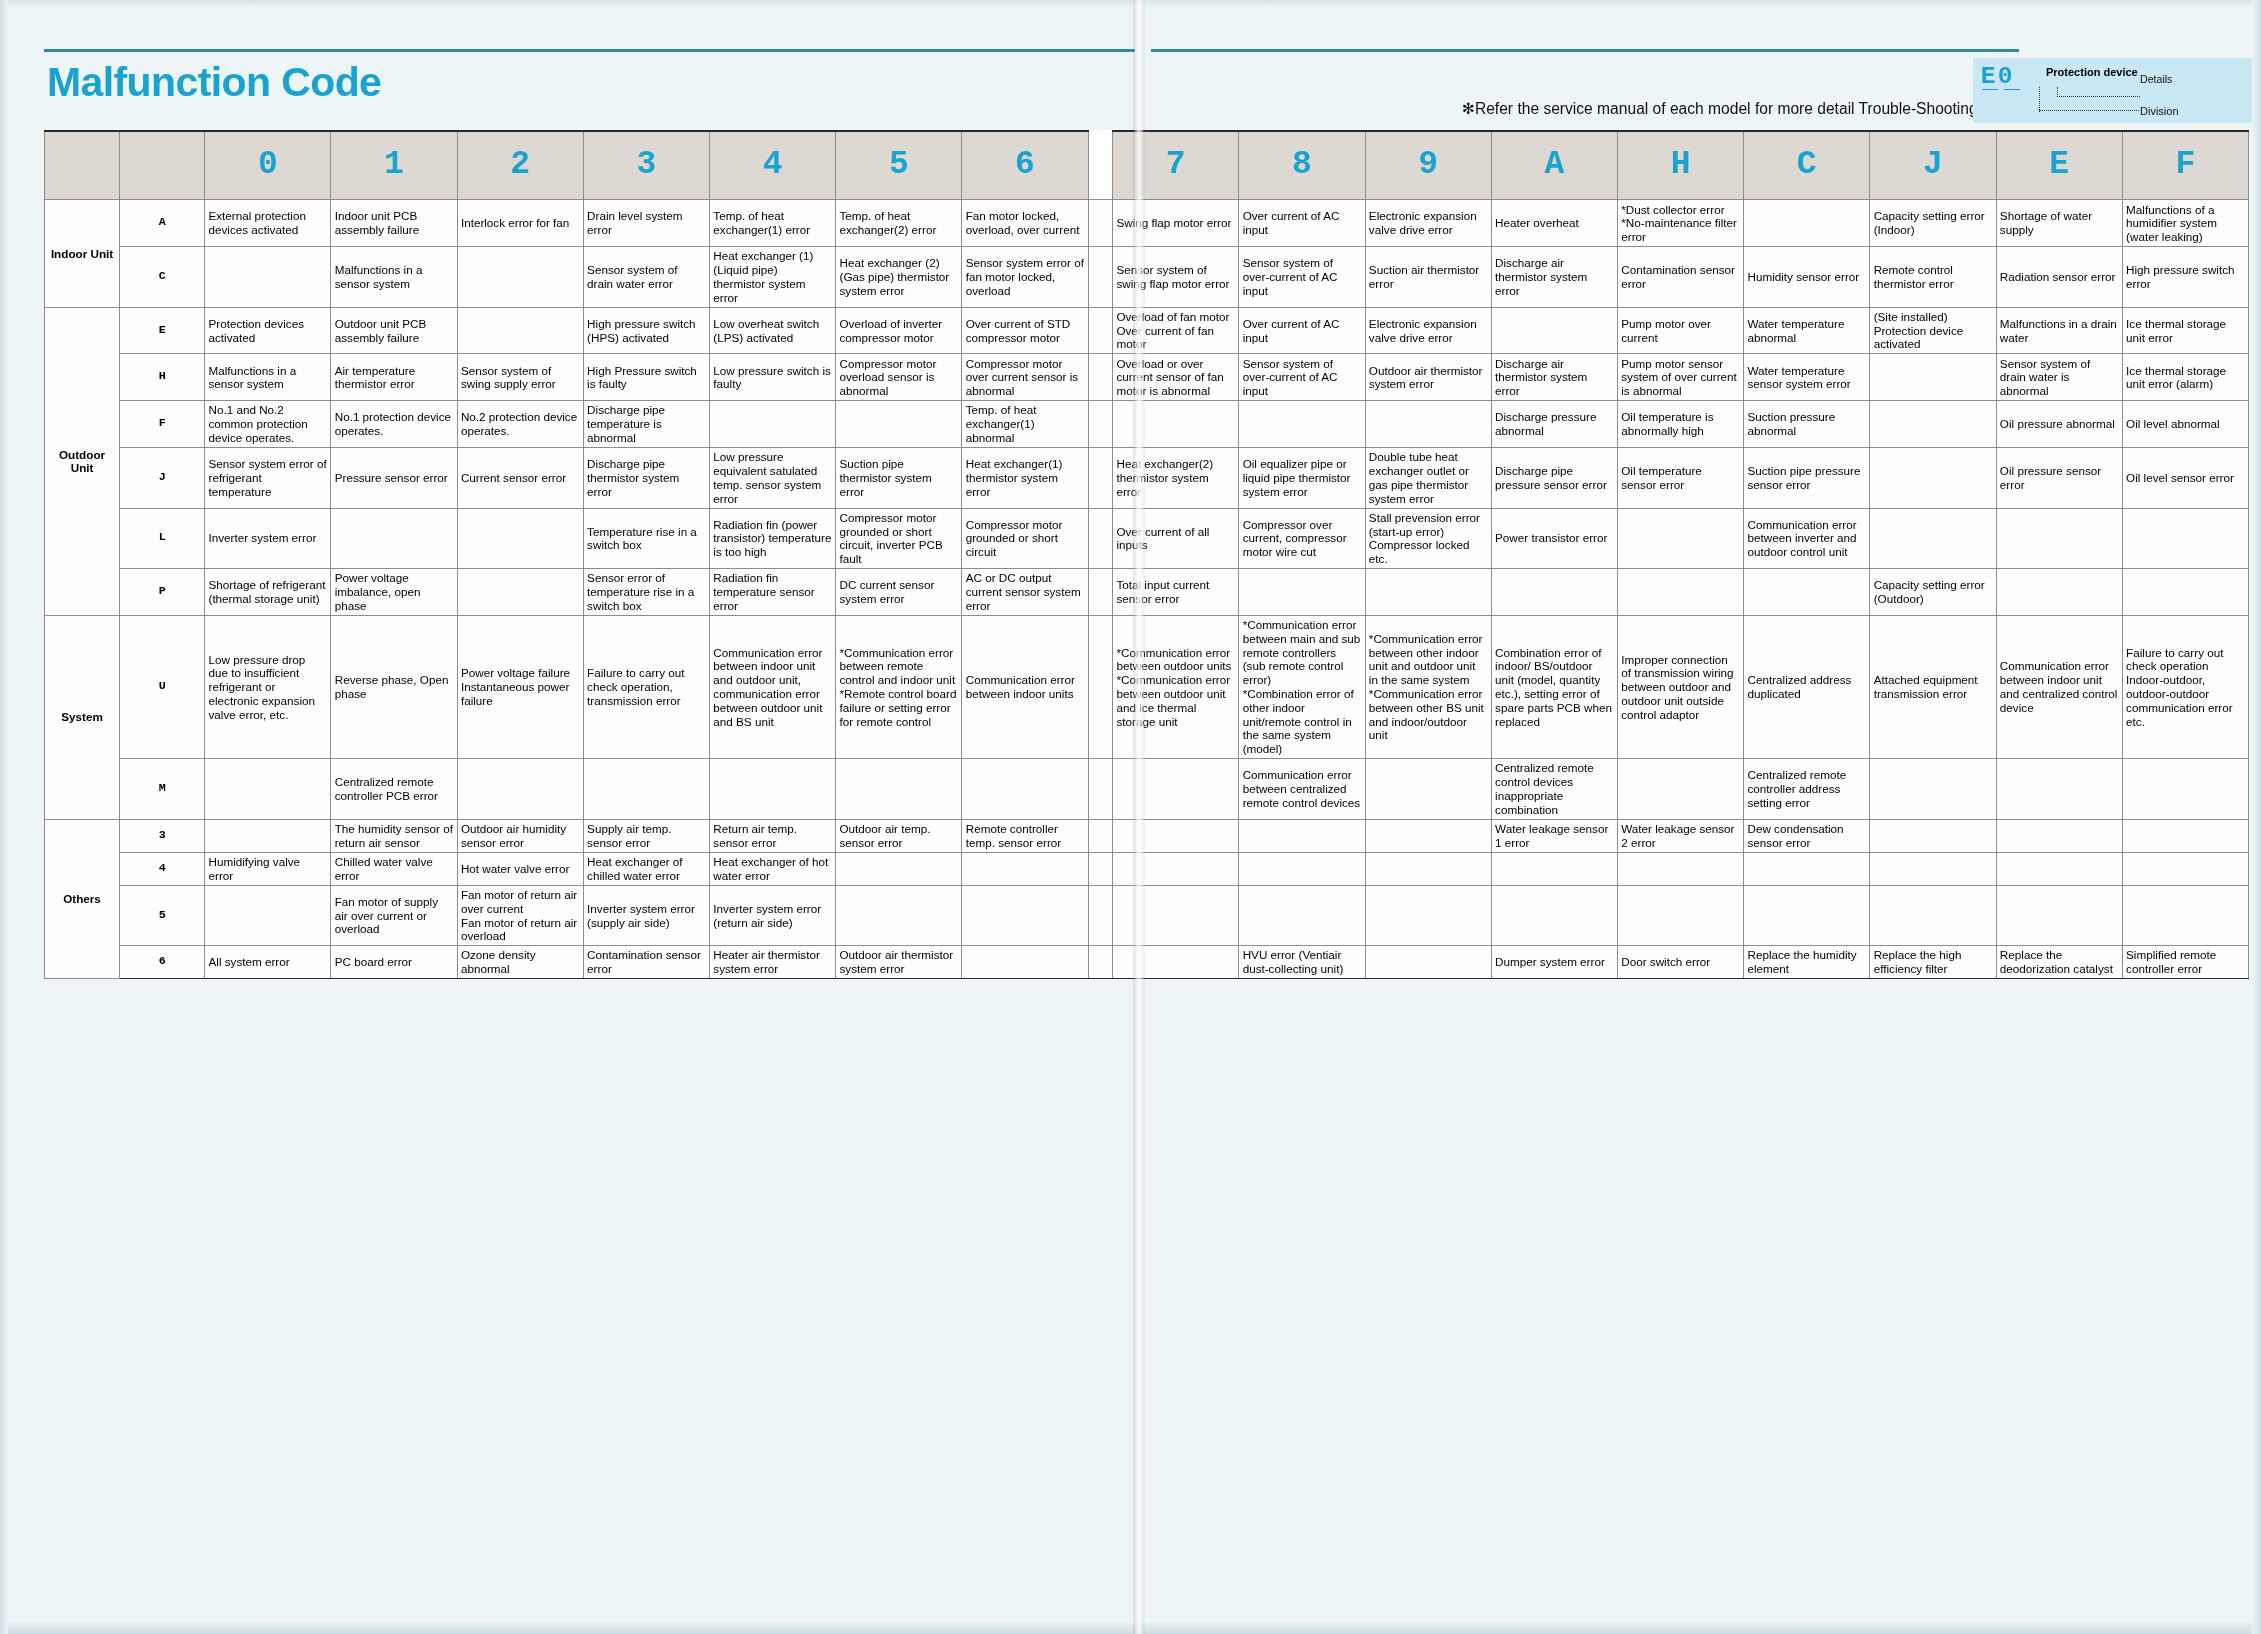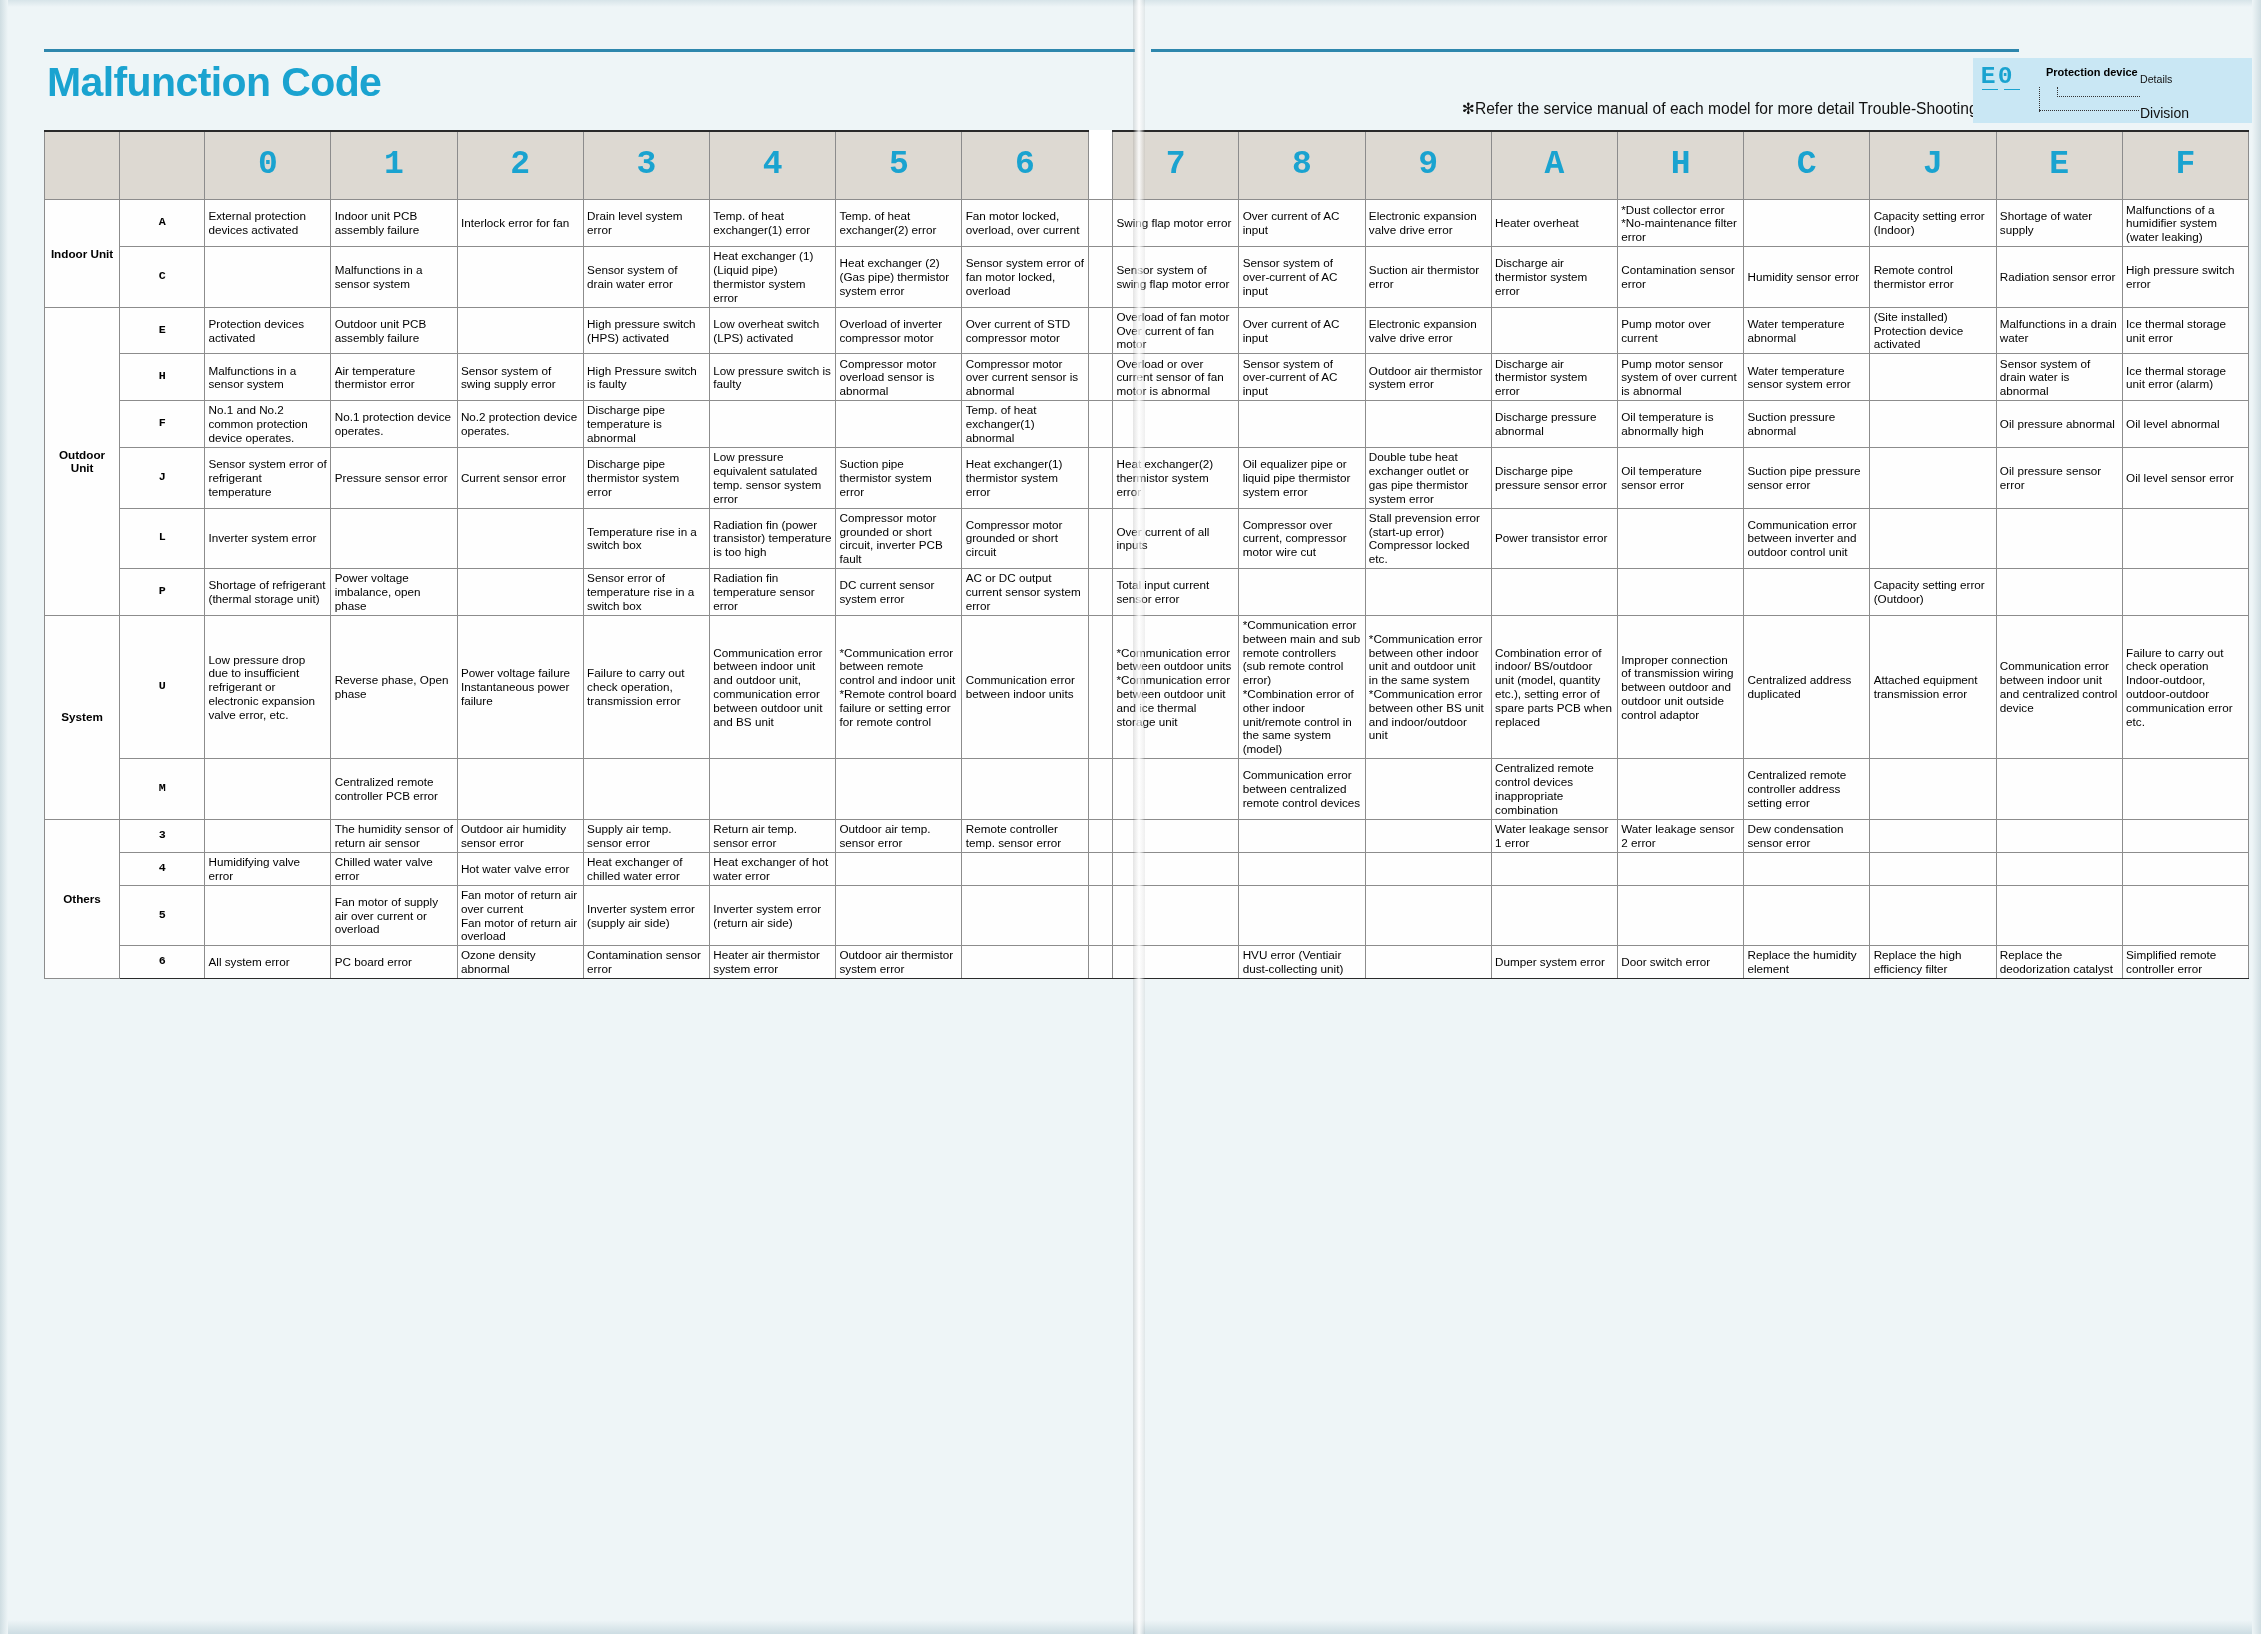--- a/index.html
+++ b/index.html
@@ -49,21 +49,21 @@
   }
   #legend .code{
     position:absolute;left:7.8px;top:4.5px;
     font-size:24.6px;color:#1aa3d0;letter-spacing:2.2px;
     font-family:"Liberation Mono", monospace;font-weight:bold;
   }
   #legend .ptitle{
     position:absolute;left:73px;top:7.8px;font-size:11px;font-weight:bold;color:#000;
   }
   #legend .l1{position:absolute;left:167px;top:15px;font-size:10.6px;color:#111;}
-  #legend .l2{position:absolute;left:167px;top:47px;font-size:14px;color:#111;}
+  #legend .l2{position:absolute;left:167px;top:47px;font-size:11px;color:#111;}
   #legend .dash1{position:absolute;left:84px;top:38px;width:83px;border-top:1.1px dotted #333;}
   #legend .dash2{position:absolute;left:66px;top:52px;width:100px;border-top:1.1px dotted #333;}
   #legend .v1{position:absolute;left:84px;top:29px;height:10px;border-left:1.1px dotted #333;}
   #legend .v2{position:absolute;left:66px;top:29px;height:24.6px;border-left:1.1px dotted #333;}
   #legend .ul1{position:absolute;left:9px;top:31px;width:15.6px;border-top:1.7px solid #1aa3d0;}
   #legend .ul2{position:absolute;left:31px;top:31px;width:15.6px;border-top:1.7px solid #1aa3d0;}
 
   
   table.grid{
     position:absolute;left:44px;top:130px;

